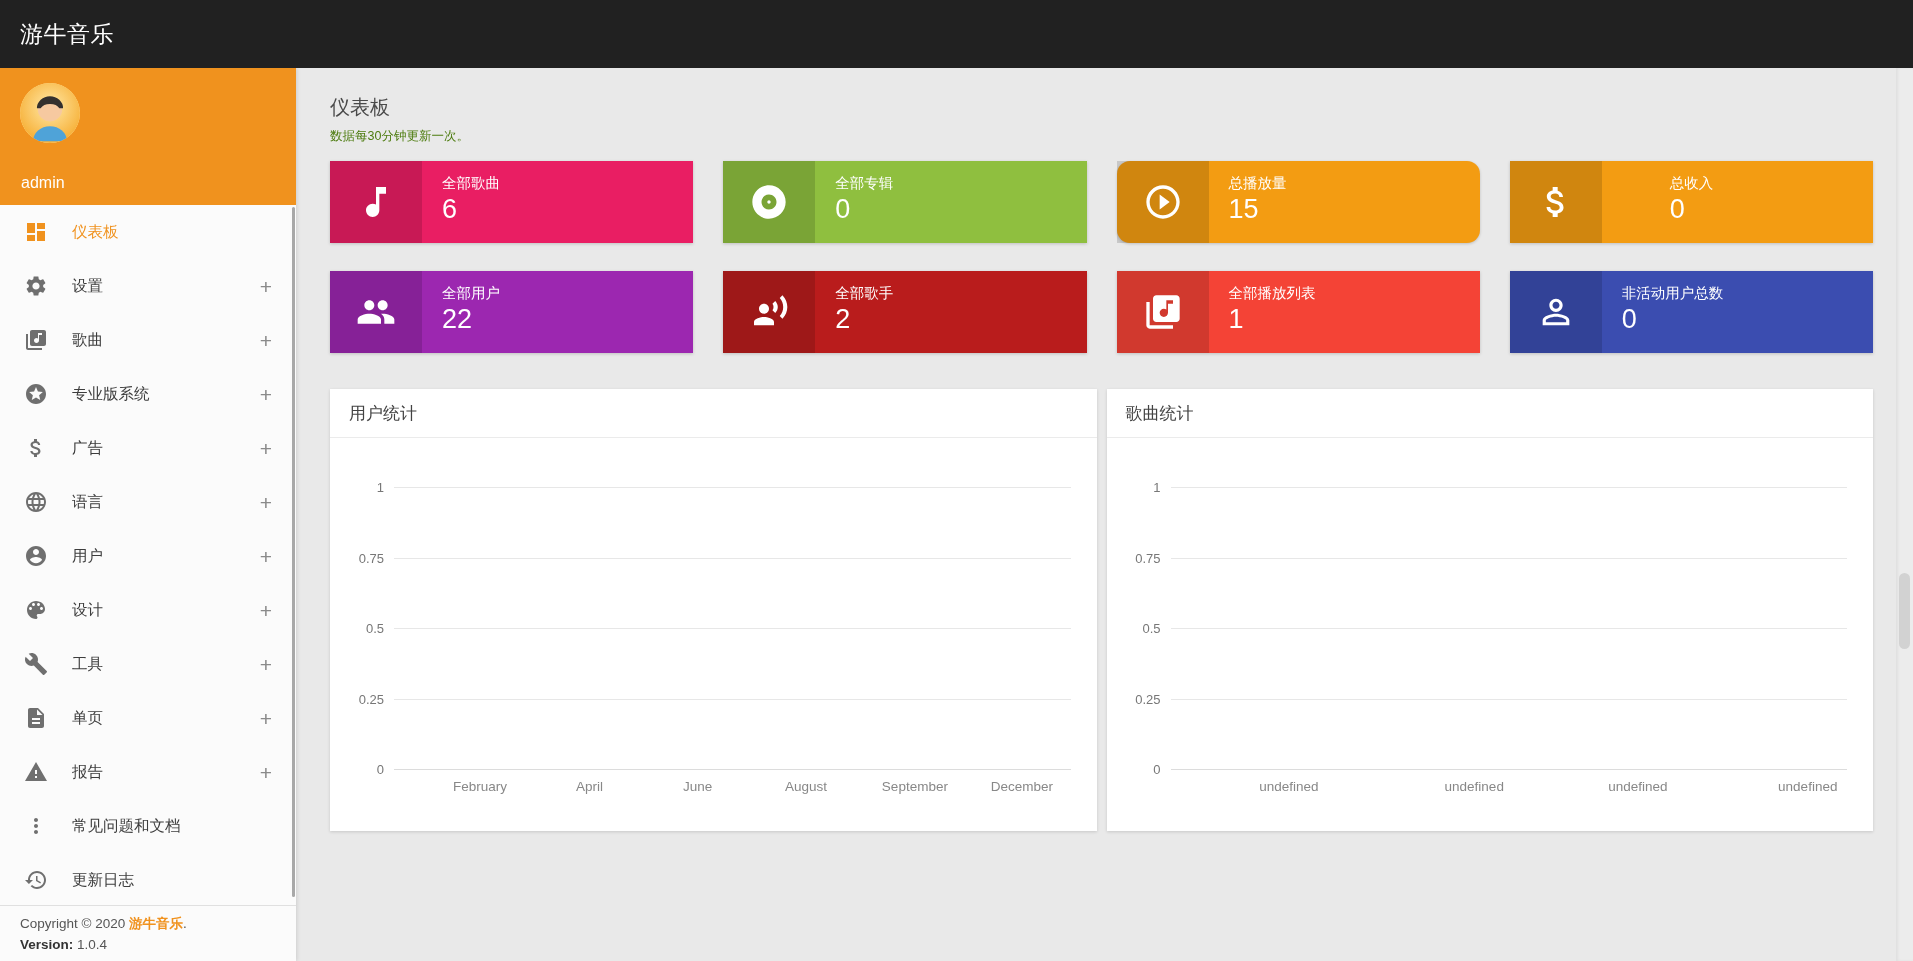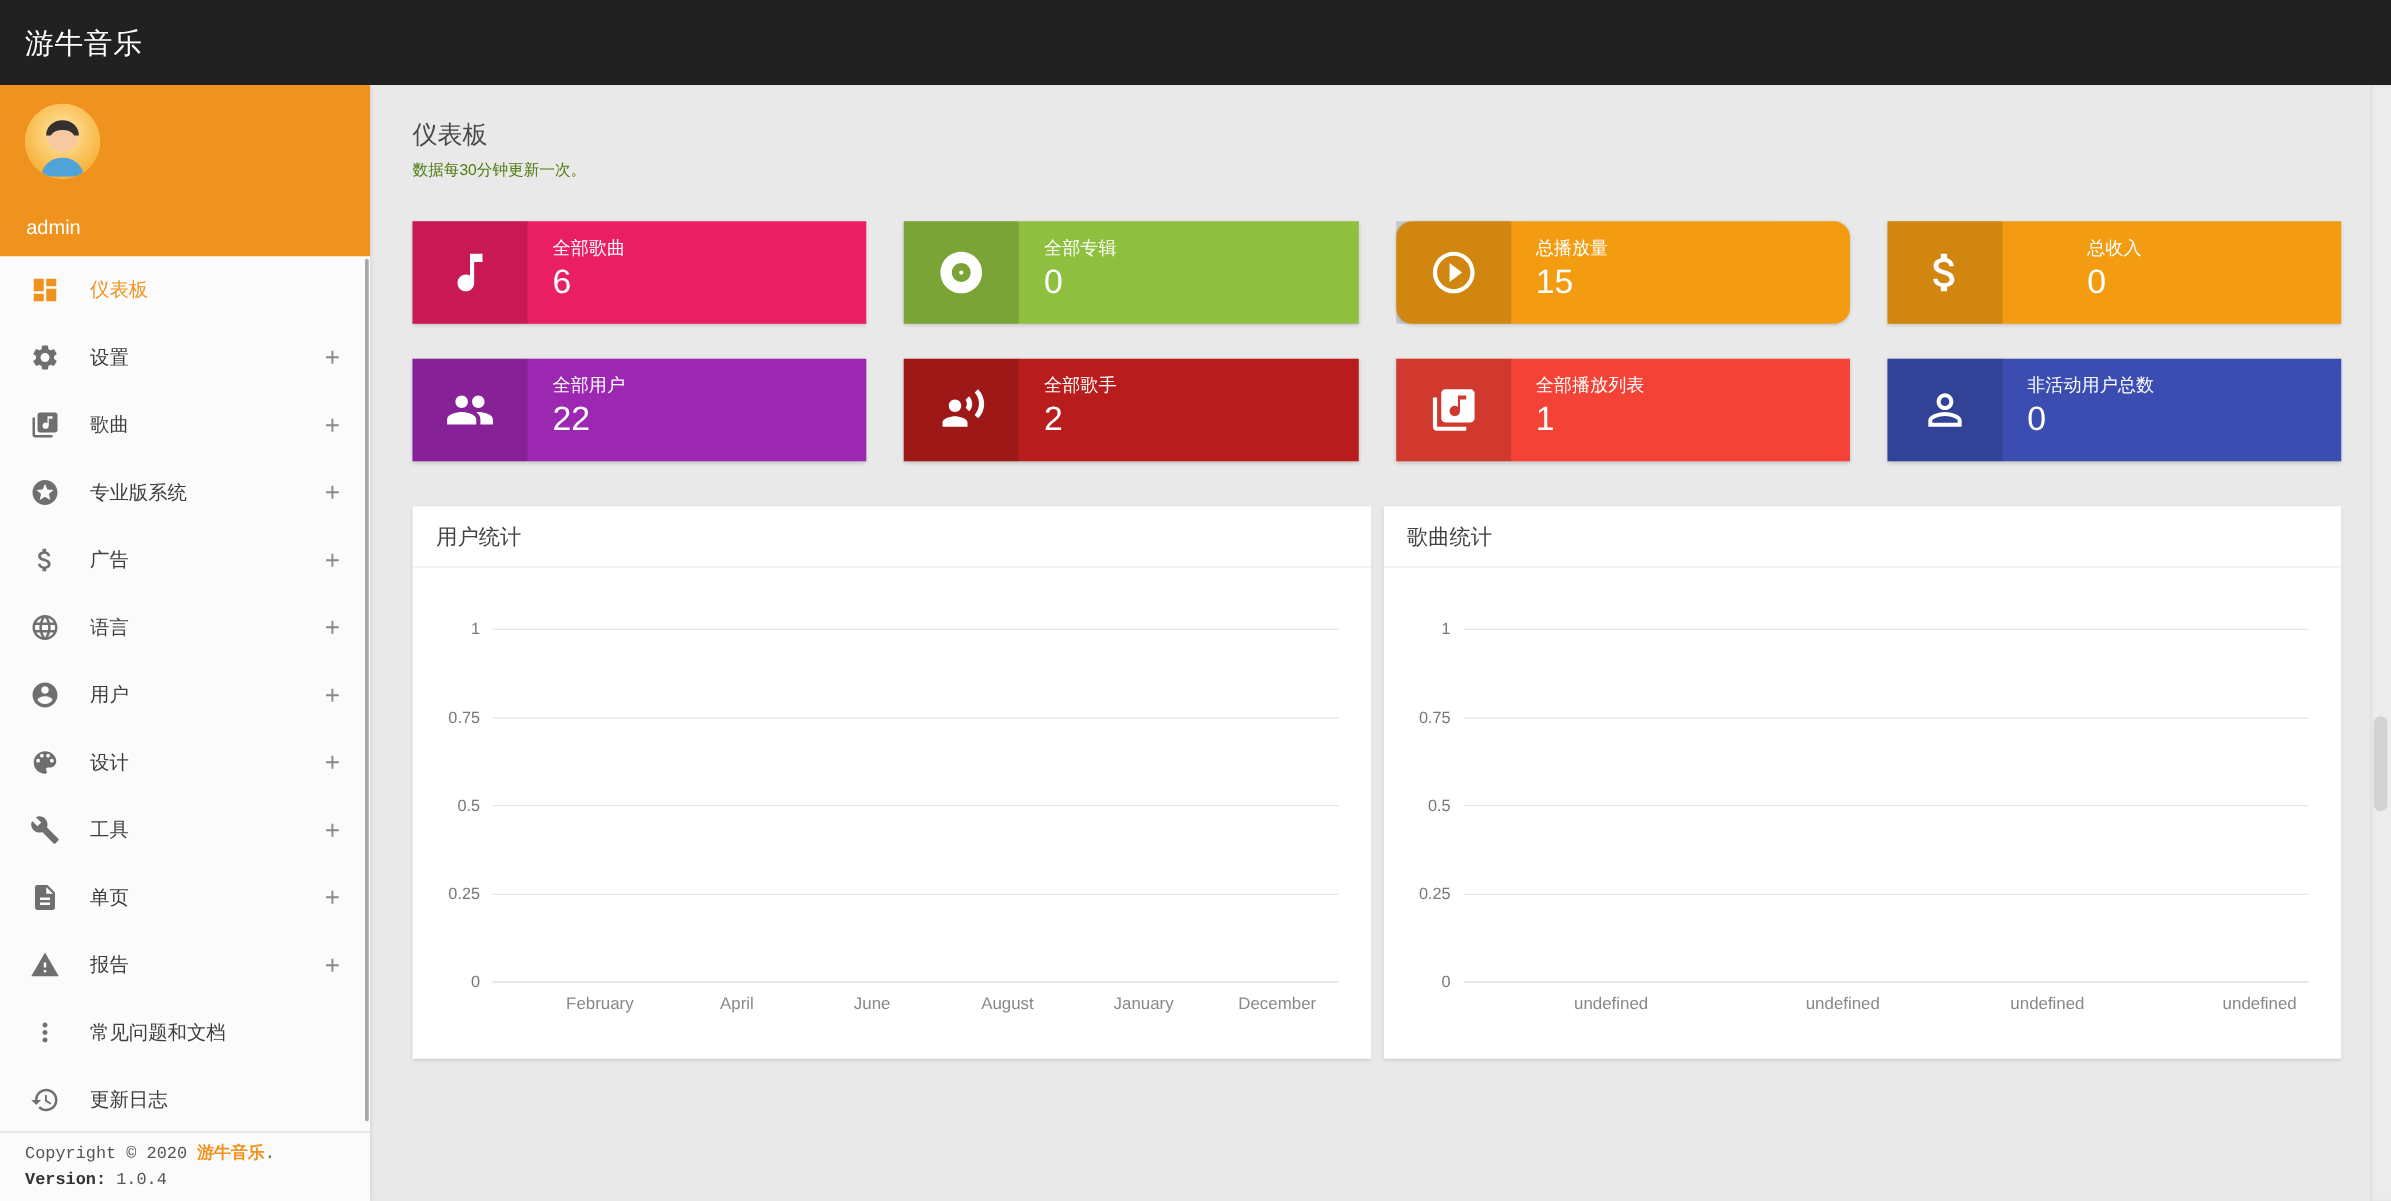--- a/index.html
+++ b/index.html
@@ -26,34 +26,34 @@
   .menu-item .mi-icon { width:24px; height:24px; color:#6f6f6f; flex:0 0 24px; }
   .menu-item .mi-label { font-size:15.5px; margin-left:24px; flex:1 1 auto; }
   .menu-item .mi-plus { font-size:21px; color:#8a8a8a; font-weight:300; line-height:1; }
   .menu-item.active { color:#f0921e; }
   .menu-item.active .mi-icon { color:#f0921e; }
 
   .sidebar-scroll-thumb { position:absolute; right:1px; top:139px; width:3px;
     height:690px; background:#a8a8a8; border-radius:2px; cursor:pointer; }
 
   .sidebar-footer { position:absolute; left:0; right:0; bottom:0; height:56px;
-    border-top:1px solid #e0e0e0; background:#fbfbfb; padding:8px 0 0 20px;font-family:Liberation Mono, monospace; }
+    border-top:1px solid #e0e0e0; background:#fbfbfb; padding:8px 0 0 20px; }
   .sidebar-footer .copyright { font-size:13.5px; color:#555; line-height:1.45; }
   .brand-link { color:#f0921e; font-weight:bold; text-decoration:none; cursor:pointer; }
   .sidebar-footer .version { font-size:13.5px; color:#555; margin-top:3px; }
   .sidebar-footer .version b { color:#333; }
 
   
   .main { position:absolute; left:299px; top:68px; right:0; bottom:0;
     padding:26px 40px 0 31px; }
   .page-title { font-size:20px; color:#4a4a4a; }
   .page-subtitle { font-size:12.5px; color:#4d7c0f; margin-top:7px; }
 
   .cards-grid { display:grid; grid-template-columns:repeat(4,1fr);
-    gap:28px 30px; margin-top:32px; }
+    gap:28px 30px; margin-top:16px; }
   .stat-card { height:82px; display:flex; color:#fff;
     box-shadow:0 1px 3px rgba(0,0,0,.18); }
   .stat-icon { width:92px; flex:0 0 92px; display:flex; align-items:center;
     justify-content:center; background:rgba(0,0,0,.14); }
   .stat-icon svg { width:40px; height:40px; }
   .stat-text { padding:14px 0 0 20px; overflow:hidden; }
   .stat-label { font-size:14.5px; line-height:1.15; white-space:nowrap; }
   .stat-value { font-size:27px; margin-top:3px; line-height:1.1; }
 
   .charts-grid { display:grid; grid-template-columns:1fr 1fr; gap:10px; margin-top:36px; }
@@ -301,21 +301,21 @@
             <div class="gridline" style="top: 50%;"></div>
             <div class="ytick" style="top: 50%; left: -56px;">0.5</div>
             <div class="gridline" style="top: 75%;"></div>
             <div class="ytick" style="top: 75%; left: -56px;">0.25</div>
             <div class="gridline zero" style="top: 100%;"></div>
             <div class="ytick" style="top: 100%; left: -56px;">0</div>
             <div class="xlabel" style="left: 12.7%;">February</div>
             <div class="xlabel" style="left: 28.9%;">April</div>
             <div class="xlabel" style="left: 44.9%;">June</div>
             <div class="xlabel" style="left: 60.9%;">August</div>
-            <div class="xlabel" style="left: 77%;">January</div>
+            <div class="xlabel" style="left: 77%;">September</div>
             <div class="xlabel" style="left: 92.8%;">December</div>
           </div>
         </div>
       </div>
       <div class="chart-card">
         <div class="chart-header">歌曲统计</div>
         <div class="chart-body">
           <div class="plot">
             <div class="gridline" style="top: 0%;"></div>
             <div class="ytick" style="top: 0%; left: -56px;">1</div>

